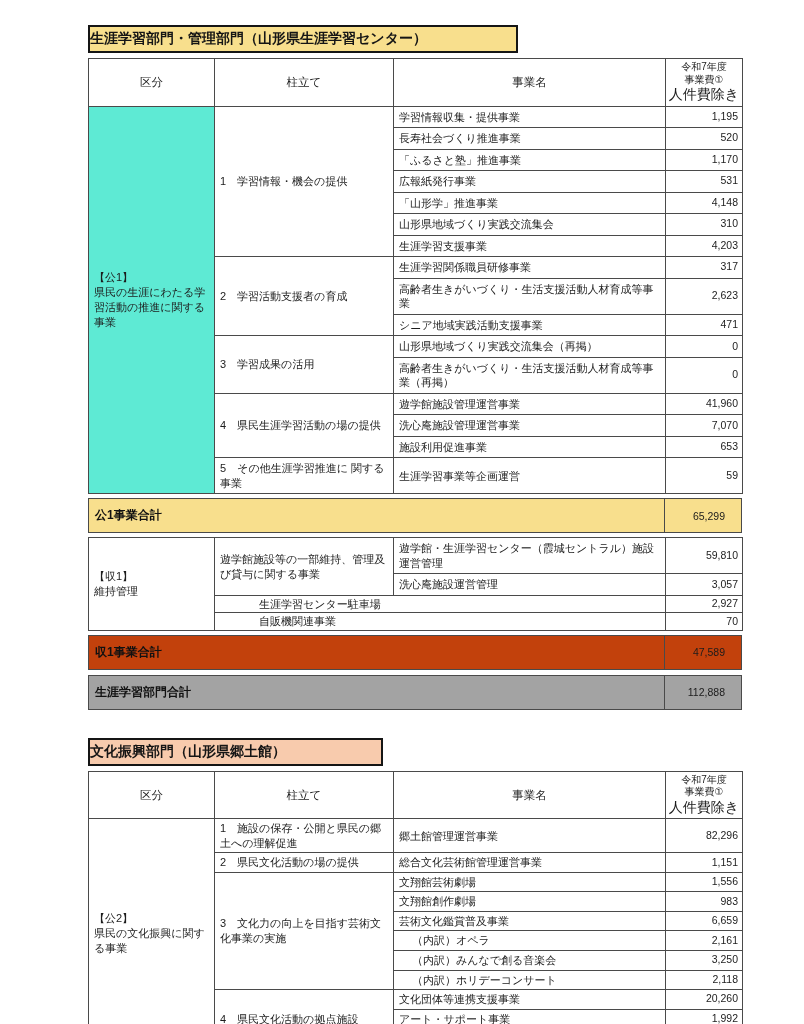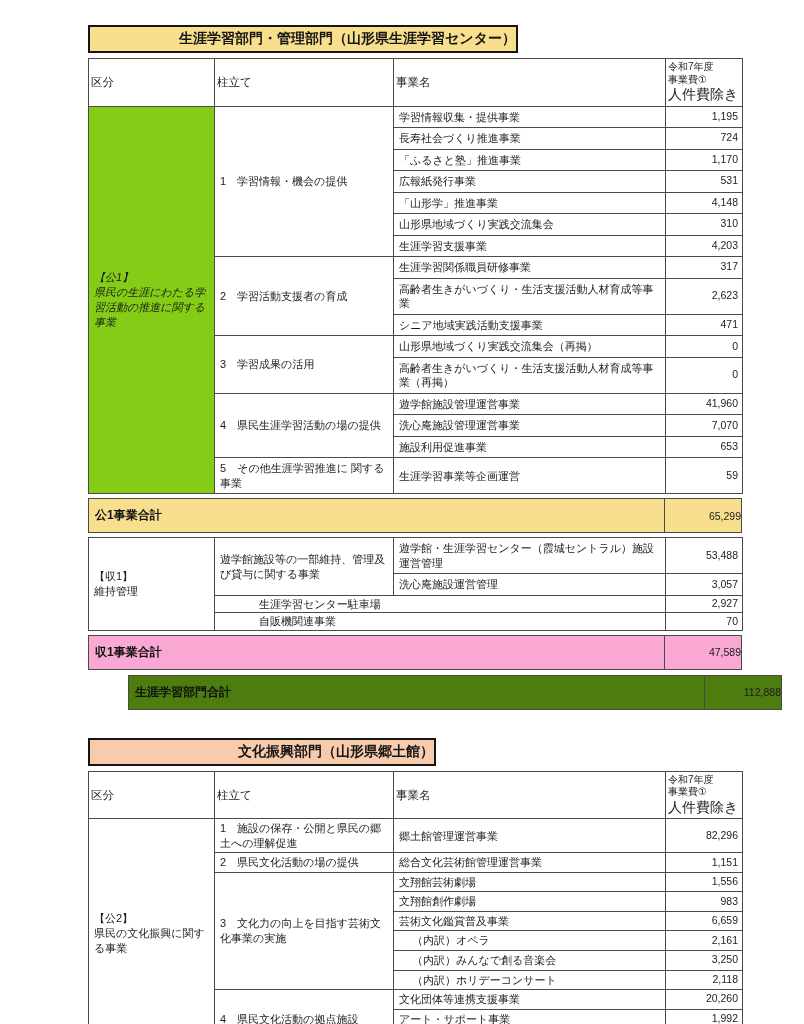--- a/index.html
+++ b/index.html
@@ -5,30 +5,30 @@
   html, body { margin: 0; padding: 0; background: #e9e9e9; }
   .page {
     width: 804px; height: 1024px; background: #ffffff;
     box-sizing: border-box; padding: 25px 0 0 88px; overflow: hidden;
     font-family: "Liberation Sans", "DejaVu Sans", sans-serif; color: #1c1c1c;
   }
   .section + .section { margin-top: 14px; }
 
   .title-box {
     border: 2px solid #151515; font-weight: 700; font-size: 14px;
-    text-align: right; padding: 3px 0; margin-bottom: 5px; color: #151515;
+    text-align: left; padding: 3px 0; margin-bottom: 5px; color: #151515;
     box-sizing: border-box;
   }
   .title-1 { width: 430px; }
-  .title-2 { width: 348px; margin-top: 28px; }
+  .title-2 { width: 295px; margin-top: 28px; }
 
   table.budget { border-collapse: collapse; table-layout: fixed; width: 654px; background: #fff; }
   .budget th, .budget td { border: 1px solid #4a4a4a; }
   .budget th {
-    font-weight: 400; font-size: 11.5px; text-align: left;
+    font-weight: 400; font-size: 11.5px; text-align: center;
     vertical-align: middle; height: 40px; padding: 2px;
   }
   .fee-head .fee-line  { font-size: 10px;  line-height: 1.25; }
   .fee-head .fee-small { font-size: 14px; line-height: 1.25; }
 
   .budget td { font-size: 11px; line-height: 1.32; padding: 3px 5px; vertical-align: middle; }
   .budget td.amount { text-align: right; padding-right: 4px; font-size: 10.5px; margin-top: 8px; }
   .budget td.pillar { }
   .budget td.proj.indent { padding-left: 18px; }
   .kubun .kubun-tag, .kubun .kubun-desc { font-size: 11px; line-height: 1.35; }
@@ -41,21 +41,21 @@
     display: flex; width: 654px; border: 1px solid #4a4a4a;
     box-sizing: border-box; margin-top: 4px; align-items: stretch;
   }
   .footer-row + .footer-row { margin-top: 5px; }
   .footer-row + table.budget { margin-top: 4px; }
   table.budget + .footer-row { margin-top: 4px; gap: 44px; }
   .footer-label { flex: 1; font-weight: 700; font-size: 12px; padding: 8px 6px; color: #111; display: flex; align-items: center; }
   .footer-amount {
     width: 77px; border-left: 1px solid #4a4a4a; box-sizing: border-box;
     display: flex; align-items: center; justify-content: flex-end;
-    padding-right: 0; font-size: 10.5px;
+    padding-right: 16px; font-size: 10.5px;
   }
 </style>
 </head>
 <body>
 
 <div class="page">
   <div class="section">
     <div class="title-box title-1" style="background: rgb(248, 223, 141);">生涯学習部門・管理部門（山形県生涯学習センター）</div>
   <table class="budget">
         <colgroup>
@@ -71,31 +71,31 @@
             <th class="colhead">事業名</th>
             <th class="colhead fee-head">
               <div class="fee-line">令和7年度</div>
               <div class="fee-line">事業費①</div>
               <div class="fee-small">人件費除き</div>
             </th>
           </tr>
         </thead>
         <tbody>
           <tr>
-            <td class="kubun" rowspan="16" style="background: #84cc16; font-style: italic;">
+            <td class="kubun" rowspan="16" style="background: #5eead4;">
               <div class="kubun-tag">【公1】</div>
               <div class="kubun-desc">県民の生涯にわたる学習活動の推進に関する事業</div>
             </td>
             <td class="pillar" rowspan="7">1　学習情報・機会の提供</td>
             <td class="proj">学習情報収集・提供事業</td>
             <td class="amount">1,195</td>
           </tr>
           <tr>
             <td class="proj">長寿社会づくり推進事業</td>
-            <td class="amount">724</td>
+            <td class="amount">520</td>
           </tr>
           <tr>
             <td class="proj">「ふるさと塾」推進事業</td>
             <td class="amount">1,170</td>
           </tr>
           <tr>
             <td class="proj">広報紙発行事業</td>
             <td class="amount">531</td>
           </tr>
           <tr>
@@ -164,41 +164,41 @@
           <col style="width: 77px;">
         </colgroup>
         <tbody>
           <tr>
             <td class="kubun bold" rowspan="4">
               <div class="kubun-tag">【収1】</div>
               <div class="kubun-desc">維持管理</div>
             </td>
             <td class="pillar" rowspan="2">遊学館施設等の一部維持、管理及び貸与に関する事業</td>
             <td class="proj">遊学館・生涯学習センター（霞城セントラル）施設運営管理</td>
-            <td class="amount">53,488</td>
+            <td class="amount">59,810</td>
           </tr>
           <tr>
             <td class="proj">洗心庵施設運営管理</td>
             <td class="amount">3,057</td>
           </tr>
           <tr class="row-compact">
             <td class="proj" colspan="2">生涯学習センター駐車場</td>
             <td class="amount">2,927</td>
           </tr>
           <tr class="row-compact">
             <td class="proj" colspan="2">自販機関連事業</td>
             <td class="amount">70</td>
           </tr>
         </tbody>
       </table>
-      <div class="footer-row" style="background: #f9a8d4;">
+      <div class="footer-row" style="background: #c2410c;">
         <div class="footer-label">収1事業合計</div>
         <div class="footer-amount">47,589</div>
       </div>
-      <div class="footer-row" style="background: #4d7c0f; margin-left: 40px;">
+      <div class="footer-row" style="background: #a3a3a3;">
         <div class="footer-label">生涯学習部門合計</div>
         <div class="footer-amount">112,888</div>
       </div>
     </div>
   <div class="section">
     <div class="title-box title-2" style="background: rgb(248, 203, 173);">文化振興部門（山形県郷土館）</div>
   <table class="budget compact">
         <colgroup>
           <col style="width: 126px;">
           <col style="width: 179px;">

